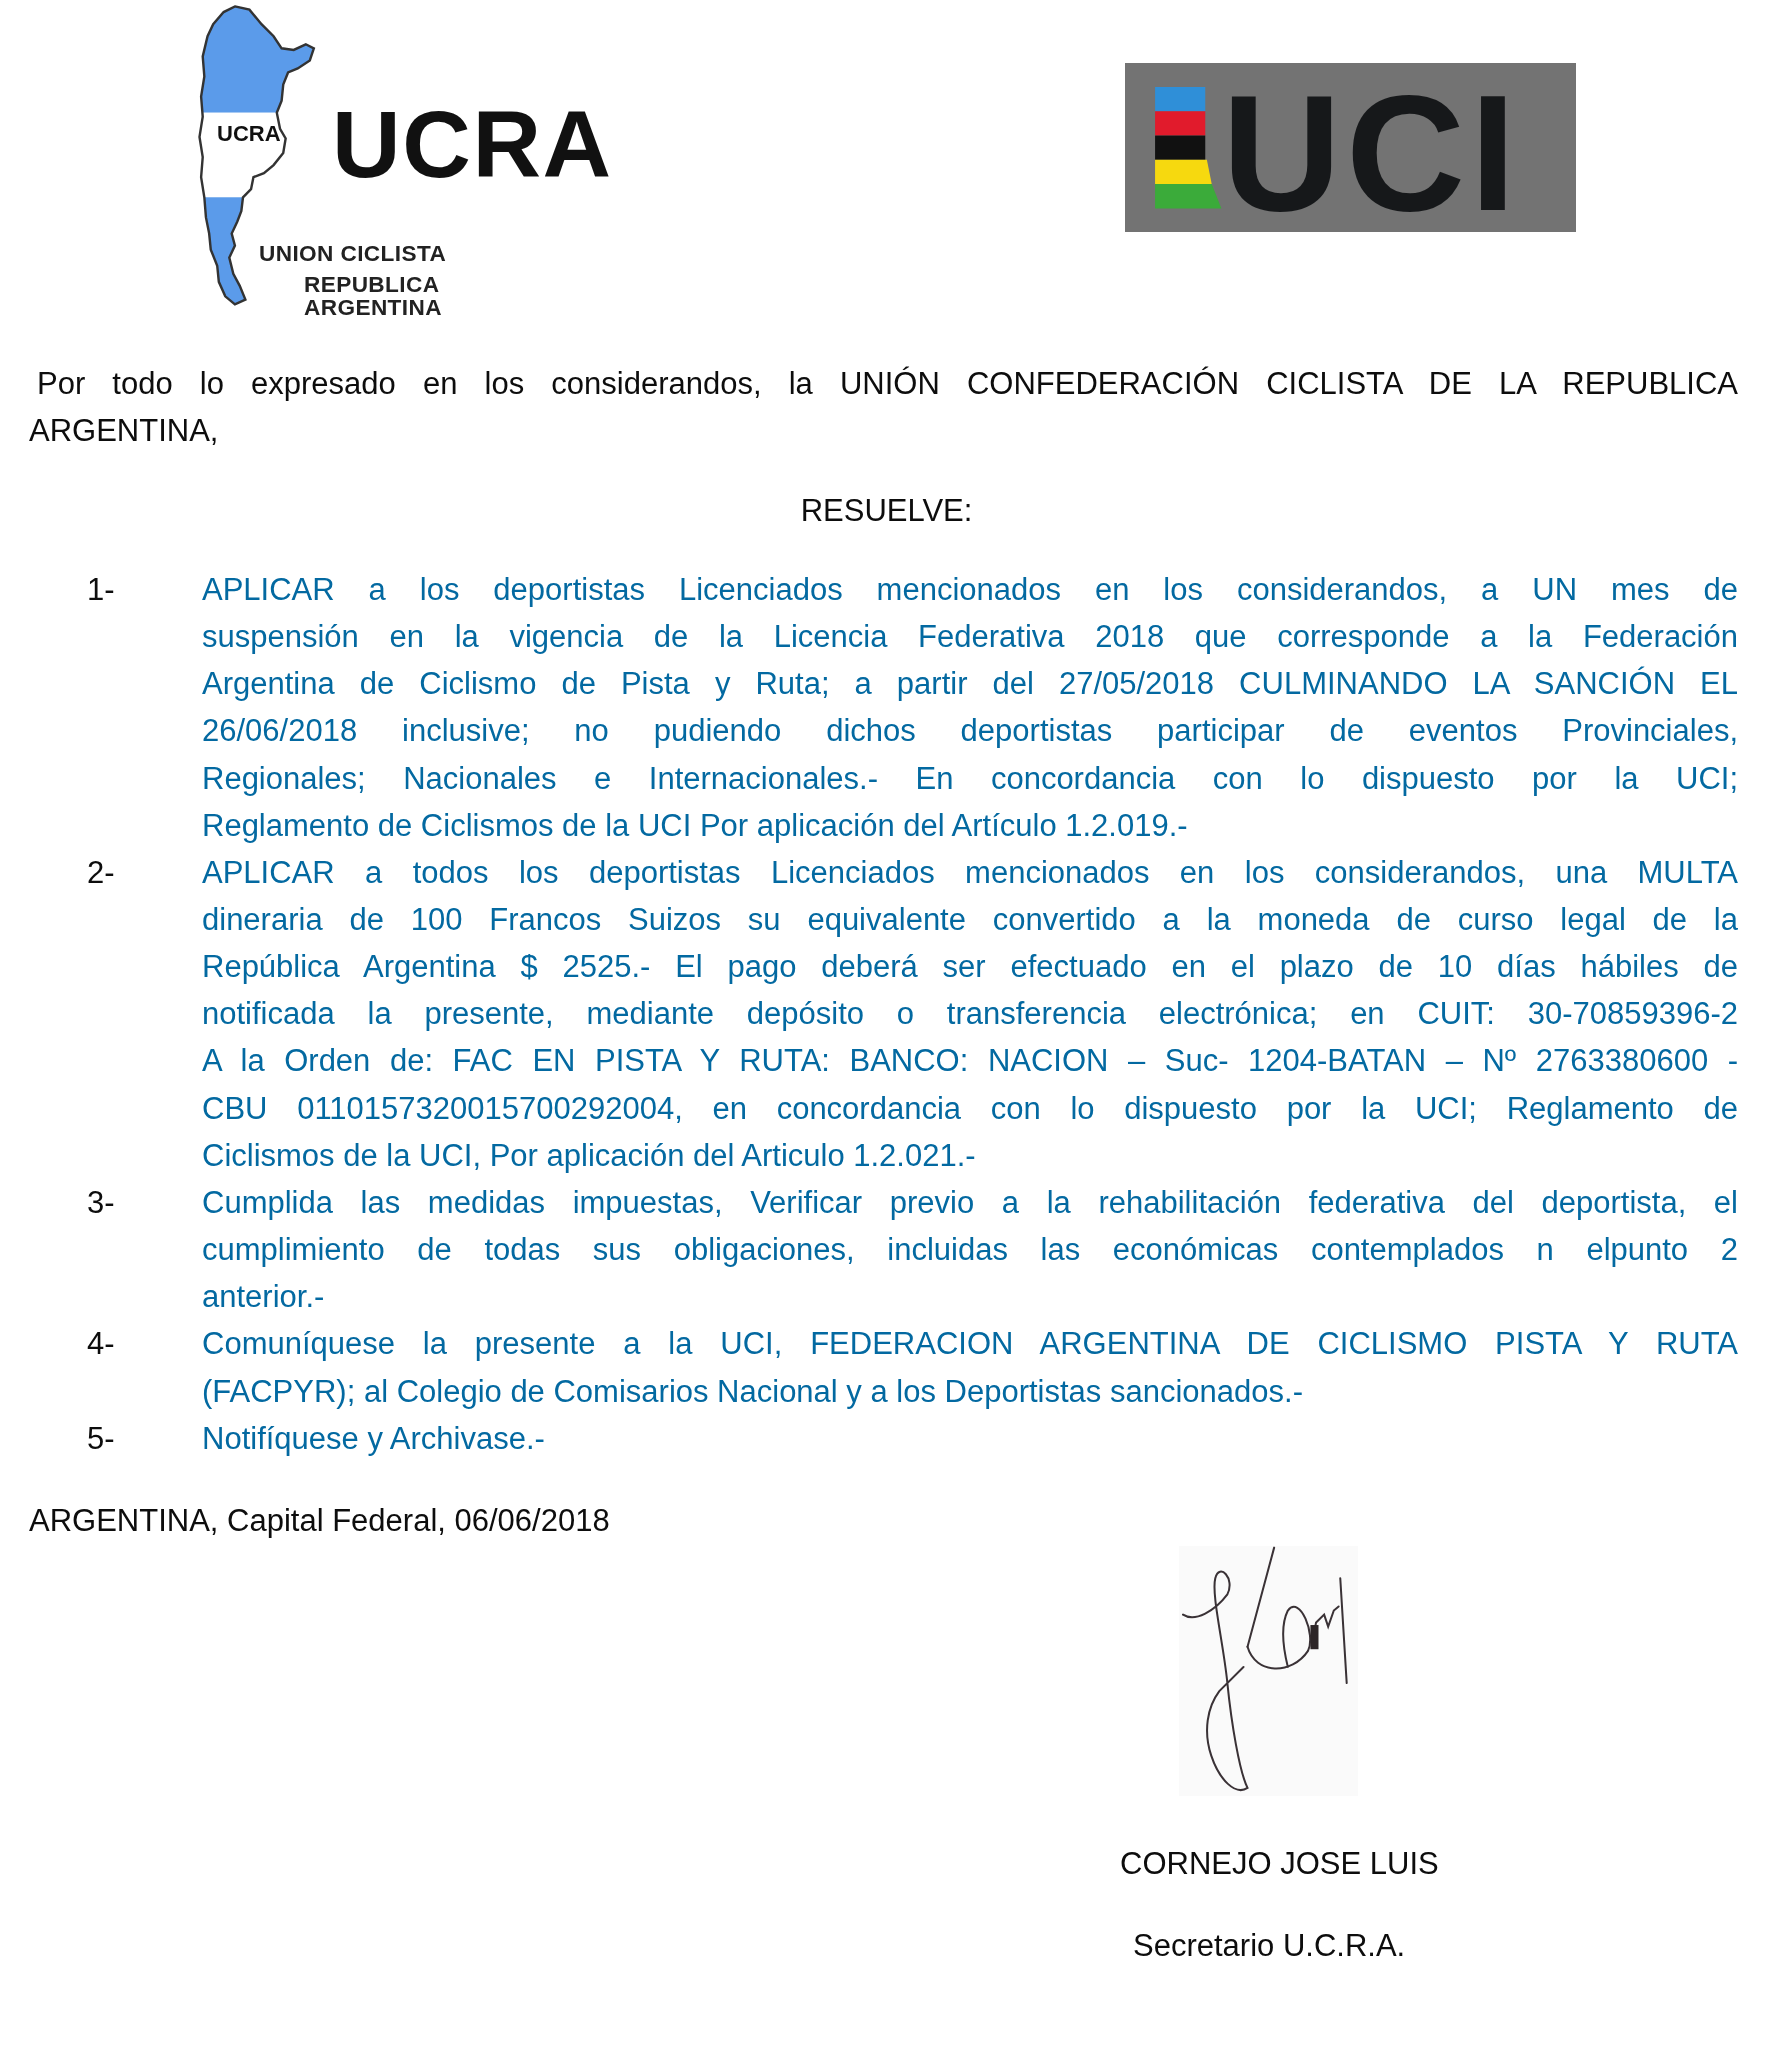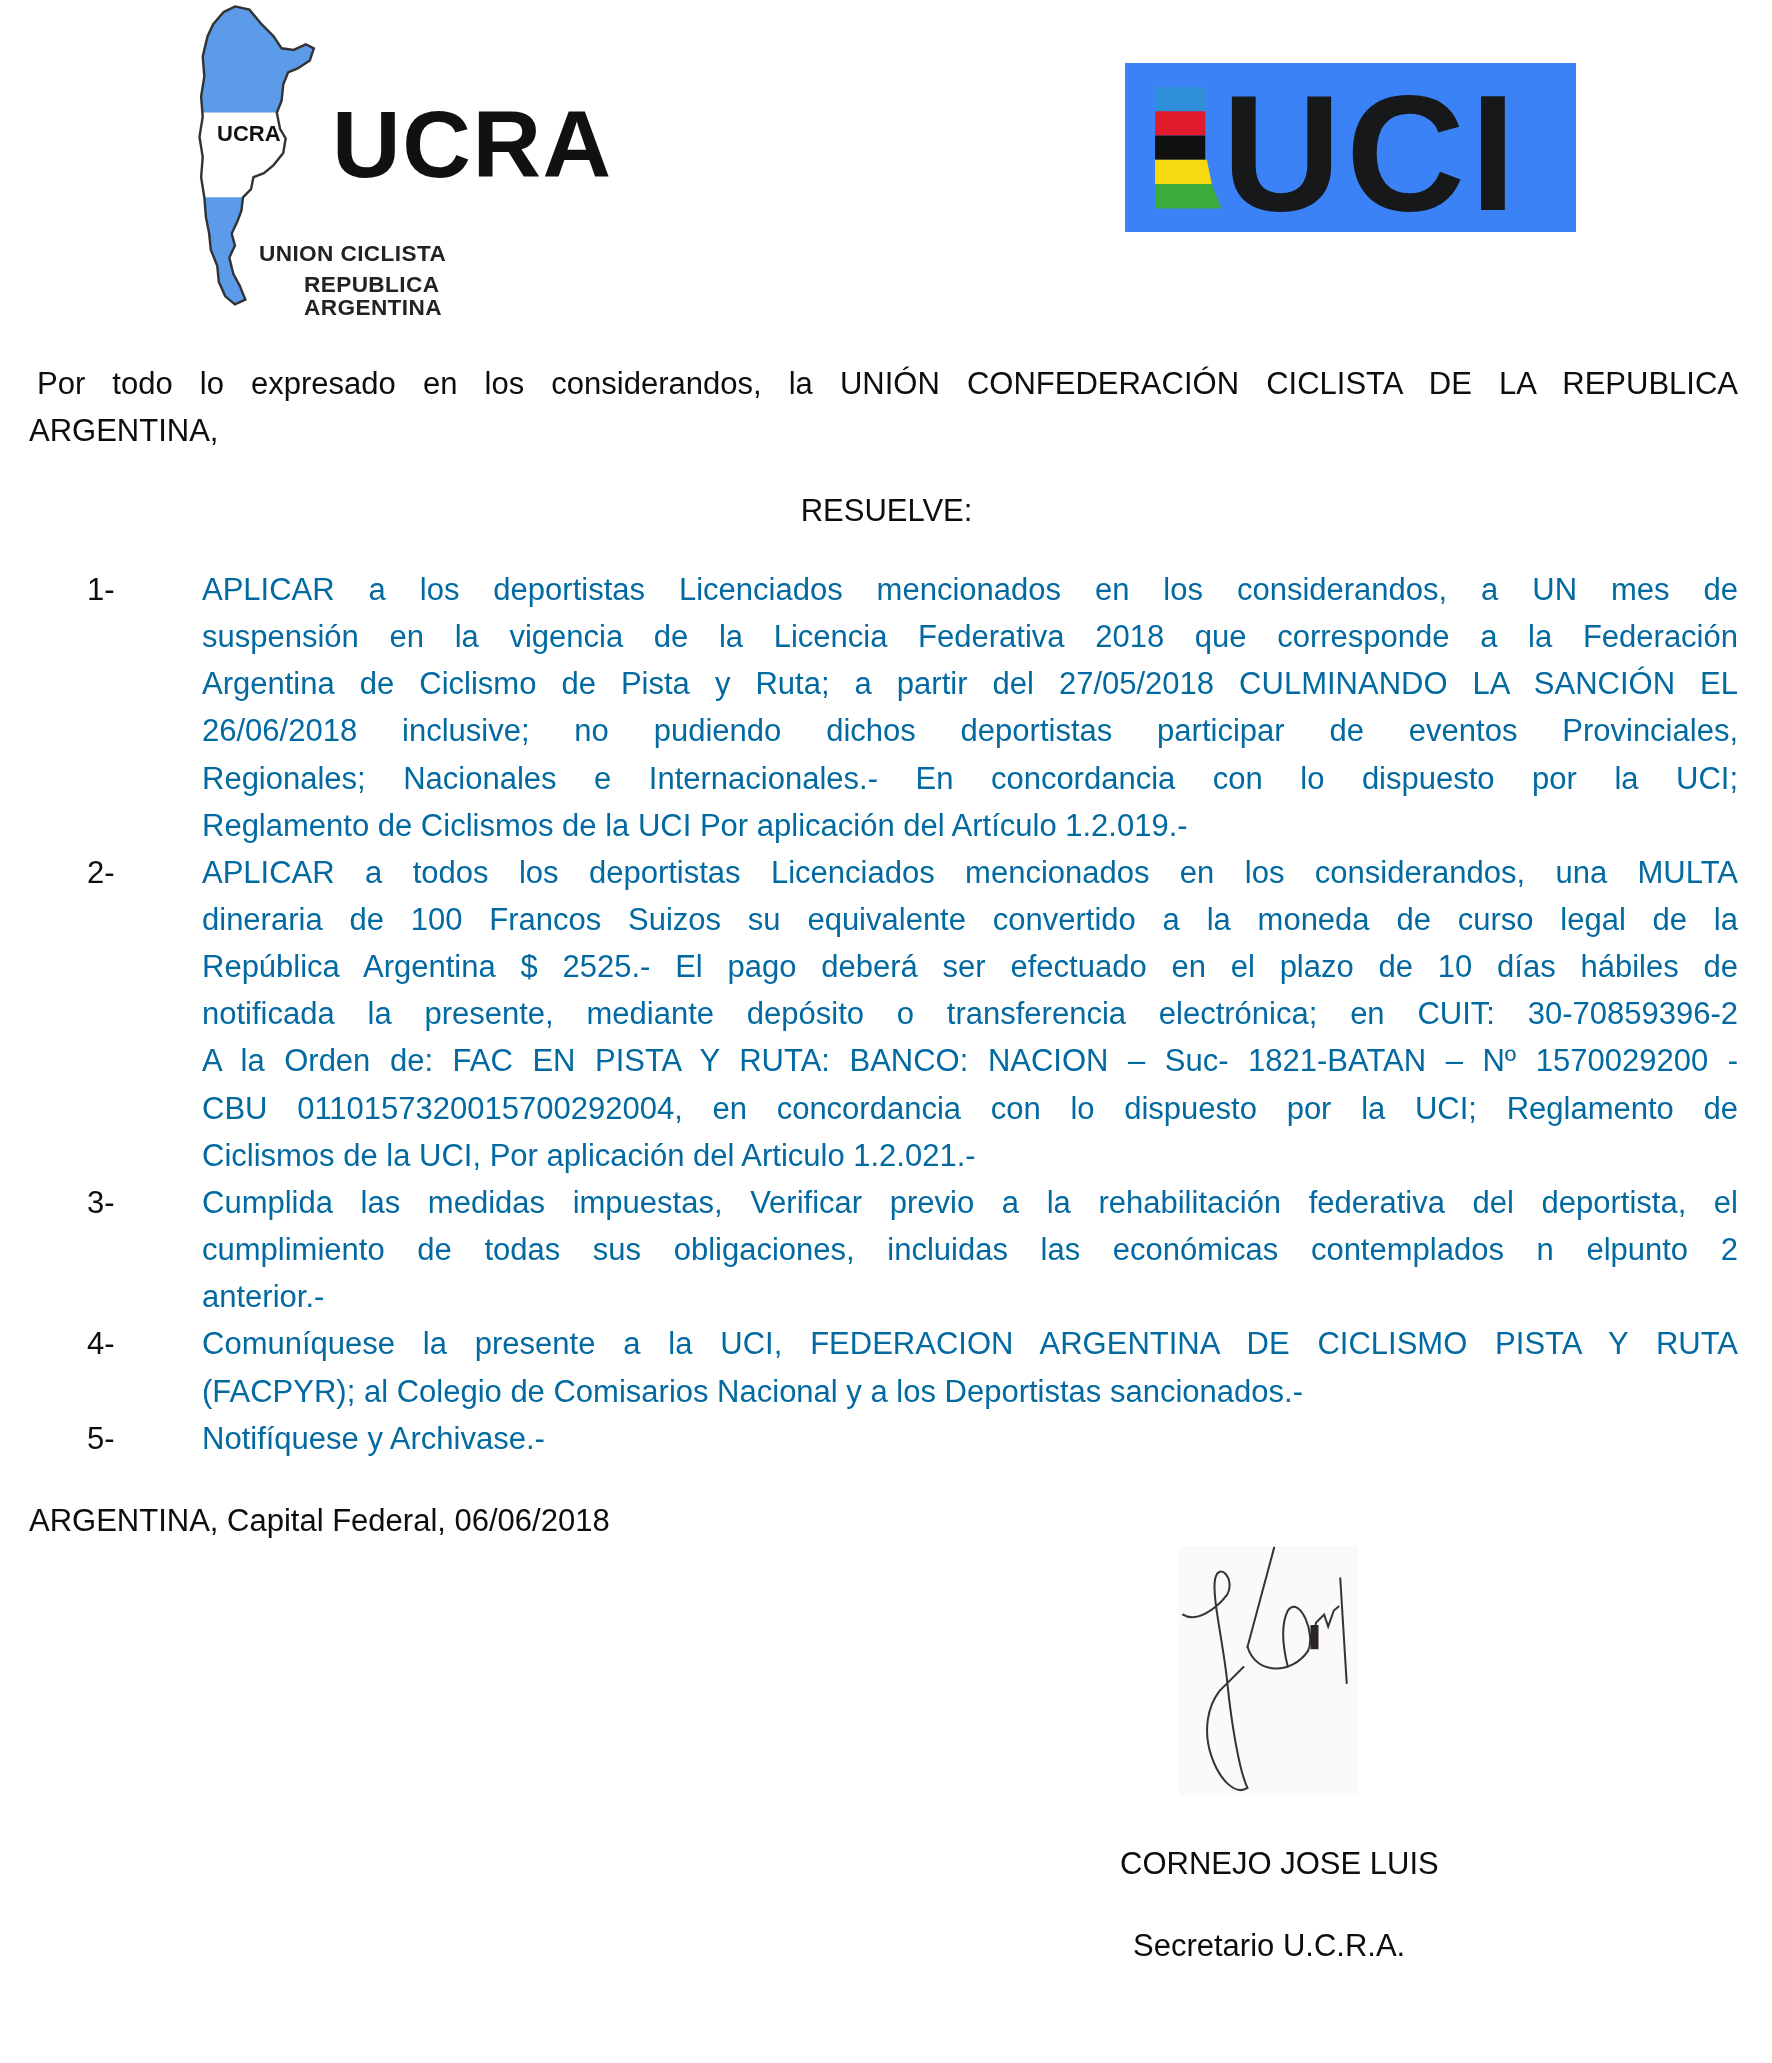--- a/index.html
+++ b/index.html
@@ -11,21 +11,21 @@
   .ucra-logo { position: absolute; left: 193px; top: 0; width: 371px; height: 314px; }
   .ucra-map { position: absolute; left: 0; top: 0; }
   .ucra-word { position: absolute; left: 139px; top: 97px; font-family: "Liberation Sans", sans-serif;
                font-weight: 700; font-size: 95px; letter-spacing: 1.6px; color: #111; line-height: 1; }
   .ucra-sub { position: absolute; left: 66px; font-family: "Liberation Sans", sans-serif; font-weight: 700;
               font-size: 22.6px; color: #222; line-height: 1; letter-spacing: 0.4px; }
   .ucra-sub.l1 { top: 243px; }
   .ucra-sub.l2 { top: 274px; margin-left: 45px; }
   .ucra-map-label { position: absolute; left: 24px; top: 121px; font-weight: 700; font-size: 22px; color: #111; }
 
-  .uci-logo { position: absolute; left: 1125px; top: 63px; width: 451px; height: 169px; background: #3b82f6; }
+  .uci-logo { position: absolute; left: 1125px; top: 63px; width: 451px; height: 169px; background: #737373; }
   .uci-stripes { position: absolute; left: 30px; top: 24px; }
   .uci-word { position: absolute; left: 97px; top: 8px; font-family: "Liberation Sans", sans-serif;
               font-weight: 700; font-size: 165px; line-height: 1; color: #16181a; letter-spacing: 4.8px; }
 
   
   .txt { position: absolute; font-family: "Liberation Sans", sans-serif; font-size: 31px;
          line-height: 47px; color: #0d0d0d; white-space: nowrap; }
   .justify { text-align: justify; text-align-last: justify; white-space: normal; }
   .intro-l1 { left: 37px; top: 360px; width: 1701px; }
   .intro-l2 { left: 29px; top: 407px; }
@@ -89,21 +89,21 @@
       <div class="item-line j" style="top: 613px;">suspensión en la vigencia de la Licencia Federativa 2018 que corresponde a la Federación</div>
       <div class="item-line j" style="top: 660px;">Argentina de Ciclismo de Pista y Ruta; a partir del 27/05/2018 CULMINANDO LA SANCIÓN EL</div>
       <div class="item-line j" style="top: 707px;">26/06/2018 inclusive; no pudiendo dichos deportistas participar de eventos Provinciales,</div>
       <div class="item-line j" style="top: 755px;">Regionales; Nacionales e Internacionales.- En concordancia con lo dispuesto por la UCI;</div>
       <div class="item-line" style="top: 802px;">Reglamento de Ciclismos de la UCI Por aplicación del Artículo 1.2.019.-</div>
       <div class="item-num" style="top: 849px;">2-</div>
       <div class="item-line j" style="top: 849px;">APLICAR a todos los deportistas Licenciados mencionados en los considerandos, una MULTA</div>
       <div class="item-line j" style="top: 896px;">dineraria de 100 Francos Suizos su equivalente convertido a la moneda de curso legal de la</div>
       <div class="item-line j" style="top: 943px;">República Argentina $ 2525.- El pago deberá ser efectuado en el plazo de 10 días hábiles de</div>
       <div class="item-line j" style="top: 990px;">notificada la presente, mediante depósito o transferencia electrónica; en CUIT: 30-70859396-2</div>
-      <div class="item-line j" style="top: 1037px;">A la Orden de: FAC EN PISTA Y RUTA: BANCO: NACION – Suc- 1821-BATAN – Nº 1570029200 -</div>
+      <div class="item-line j" style="top: 1037px;">A la Orden de: FAC EN PISTA Y RUTA: BANCO: NACION – Suc- 1204-BATAN – Nº 2763380600 -</div>
       <div class="item-line j" style="top: 1085px;"> CBU 0110157320015700292004, en concordancia con lo dispuesto por la UCI; Reglamento de</div>
       <div class="item-line" style="top: 1132px;">Ciclismos de la UCI, Por aplicación del Articulo 1.2.021.-</div>
       <div class="item-num" style="top: 1179px;">3-</div>
       <div class="item-line j" style="top: 1179px;">Cumplida las medidas impuestas, Verificar previo a la rehabilitación federativa del deportista, el</div>
       <div class="item-line j" style="top: 1226px;">cumplimiento de todas sus obligaciones, incluidas las económicas  contemplados n elpunto 2</div>
       <div class="item-line" style="top: 1273px;">anterior.-</div>
       <div class="item-num" style="top: 1320px;">4-</div>
       <div class="item-line j" style="top: 1320px;">Comuníquese la presente a la UCI, FEDERACION ARGENTINA DE CICLISMO PISTA Y RUTA</div>
       <div class="item-line" style="top: 1368px;">(FACPYR); al Colegio de Comisarios Nacional y a los Deportistas sancionados.-</div>
       <div class="item-num" style="top: 1415px;">5-</div>

